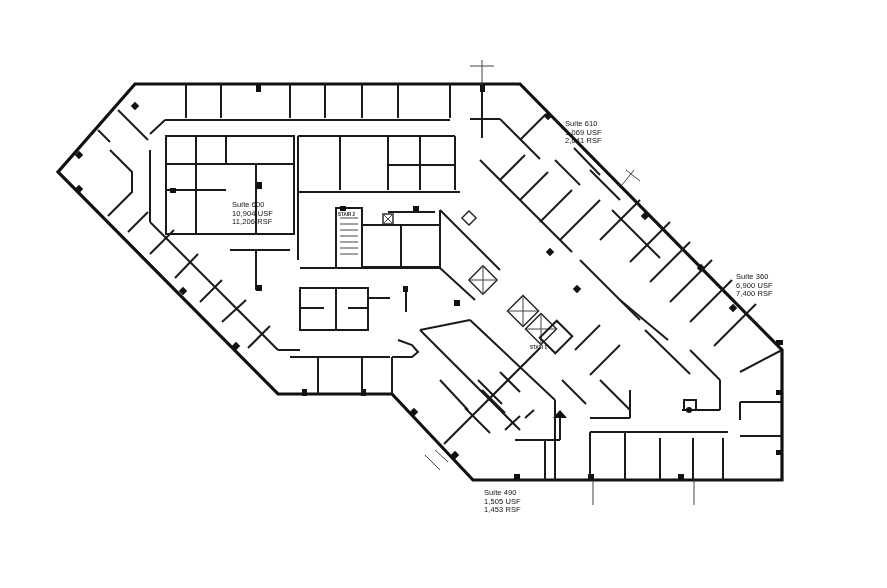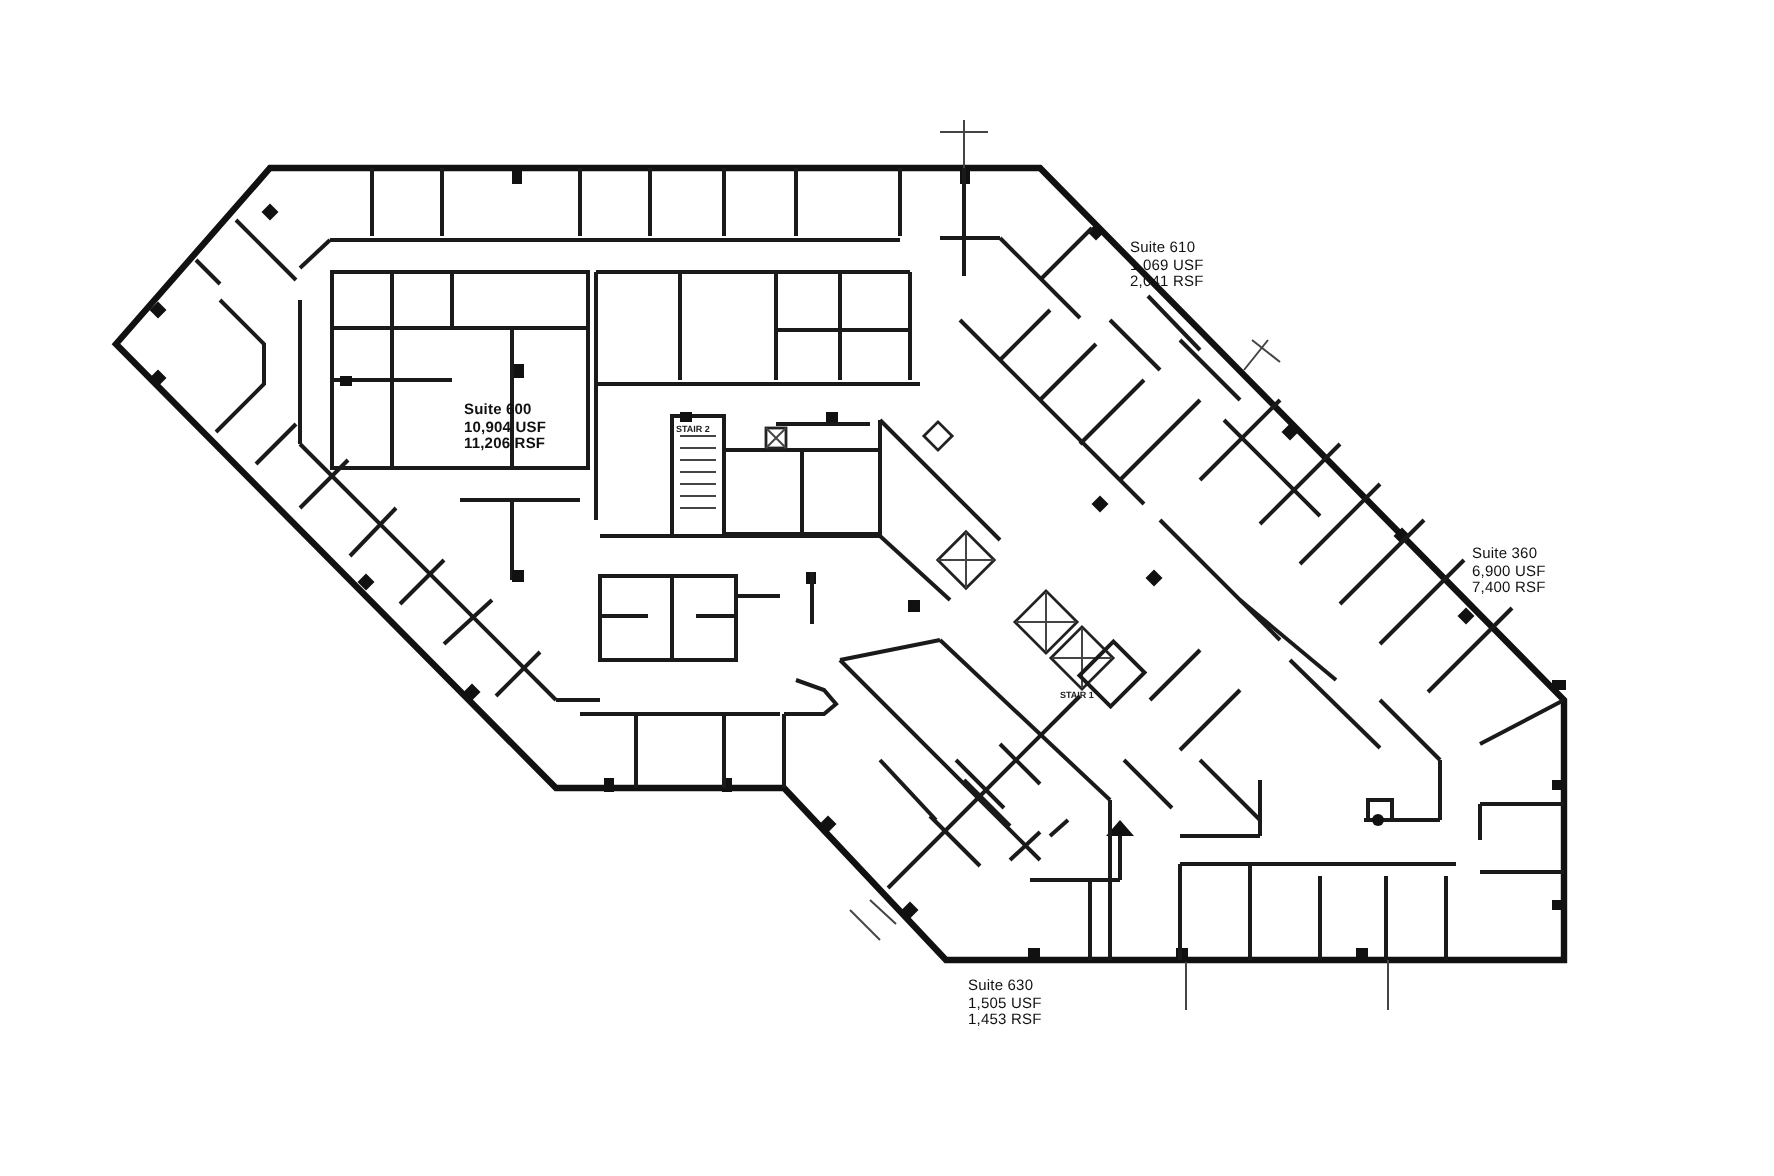--- a/index.html
+++ b/index.html
@@ -214,35 +214,35 @@
     <line class="t" x1="625" y1="432" x2="625" y2="480"></line>
     <line class="t" x1="660" y1="438" x2="660" y2="480"></line>
     <line class="t" x1="693" y1="438" x2="693" y2="480"></line>
     <line class="t" x1="723" y1="438" x2="723" y2="480"></line>
   </g>
 </svg>
 
 <div class="tiny" style="left:338px;top:212px;">STAIR 2</div>
 <div class="tiny" style="left:530px;top:345px;">STAIR 1</div>
 
-<div class="label" style="left:232px;top:201px;font-weight:bold;">
+<div class="label" style="left:232px;top:201px;">
   <div>Suite 600</div>
   <div>10,904 USF</div>
   <div>11,206 RSF</div>
 </div>
 
 <div class="label" style="left:565px;top:100px;margin-top:20px;">
   <div>Suite 610</div>
   <div>1,069 USF</div>
   <div>2,041 RSF</div>
 </div>
 
 <div class="label" style="left:736px;top:273px;">
   <div>Suite 360</div>
   <div>6,900 USF</div>
   <div>7,400 RSF</div>
 </div>
 
 <div class="label" style="left:484px;top:489px;">
-  <div>Suite 630</div>
+  <div>Suite 490</div>
   <div>1,505 USF</div>
   <div>1,453 RSF</div>
 </div>
 
 </body></html>

